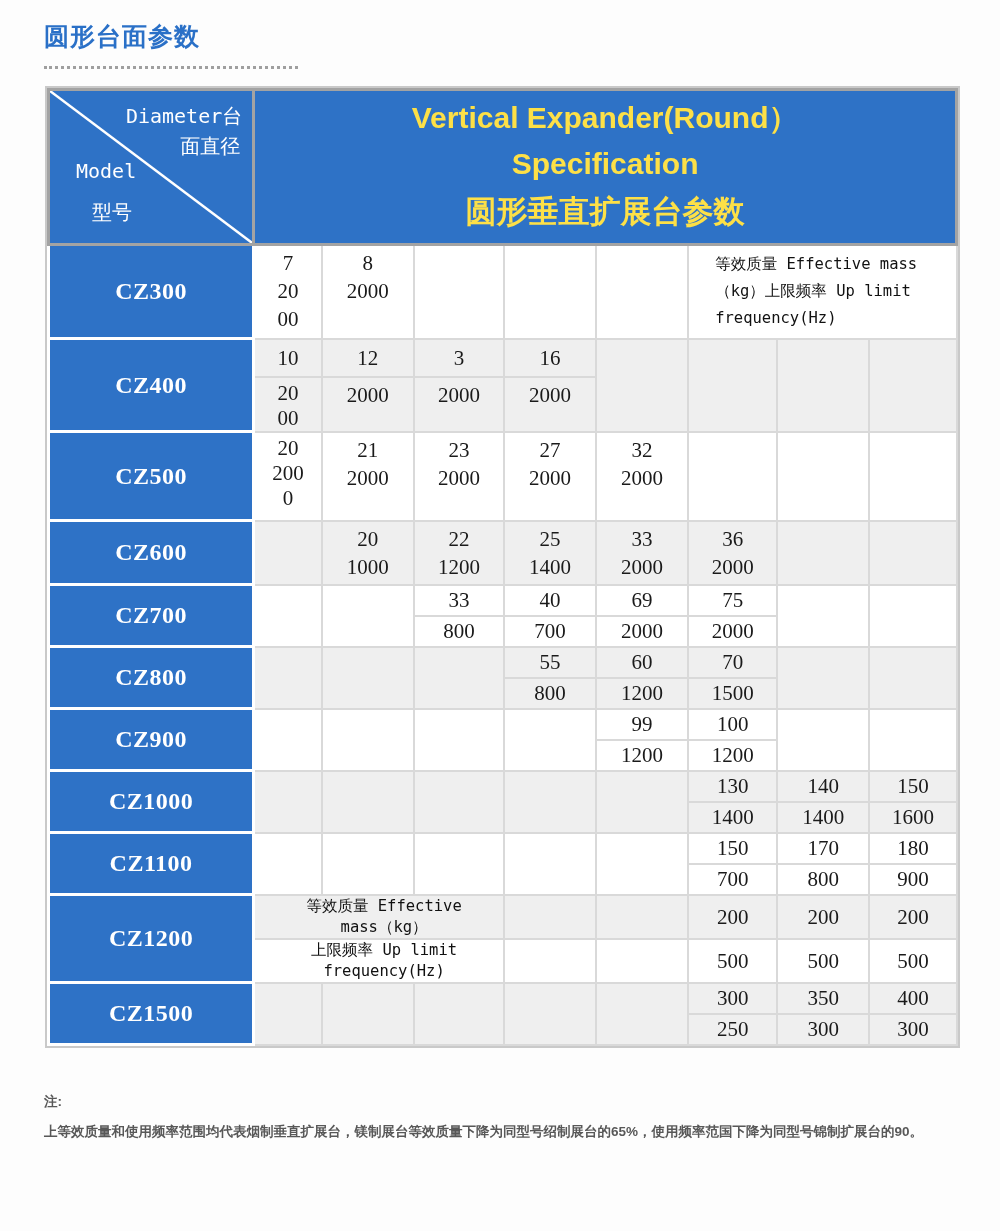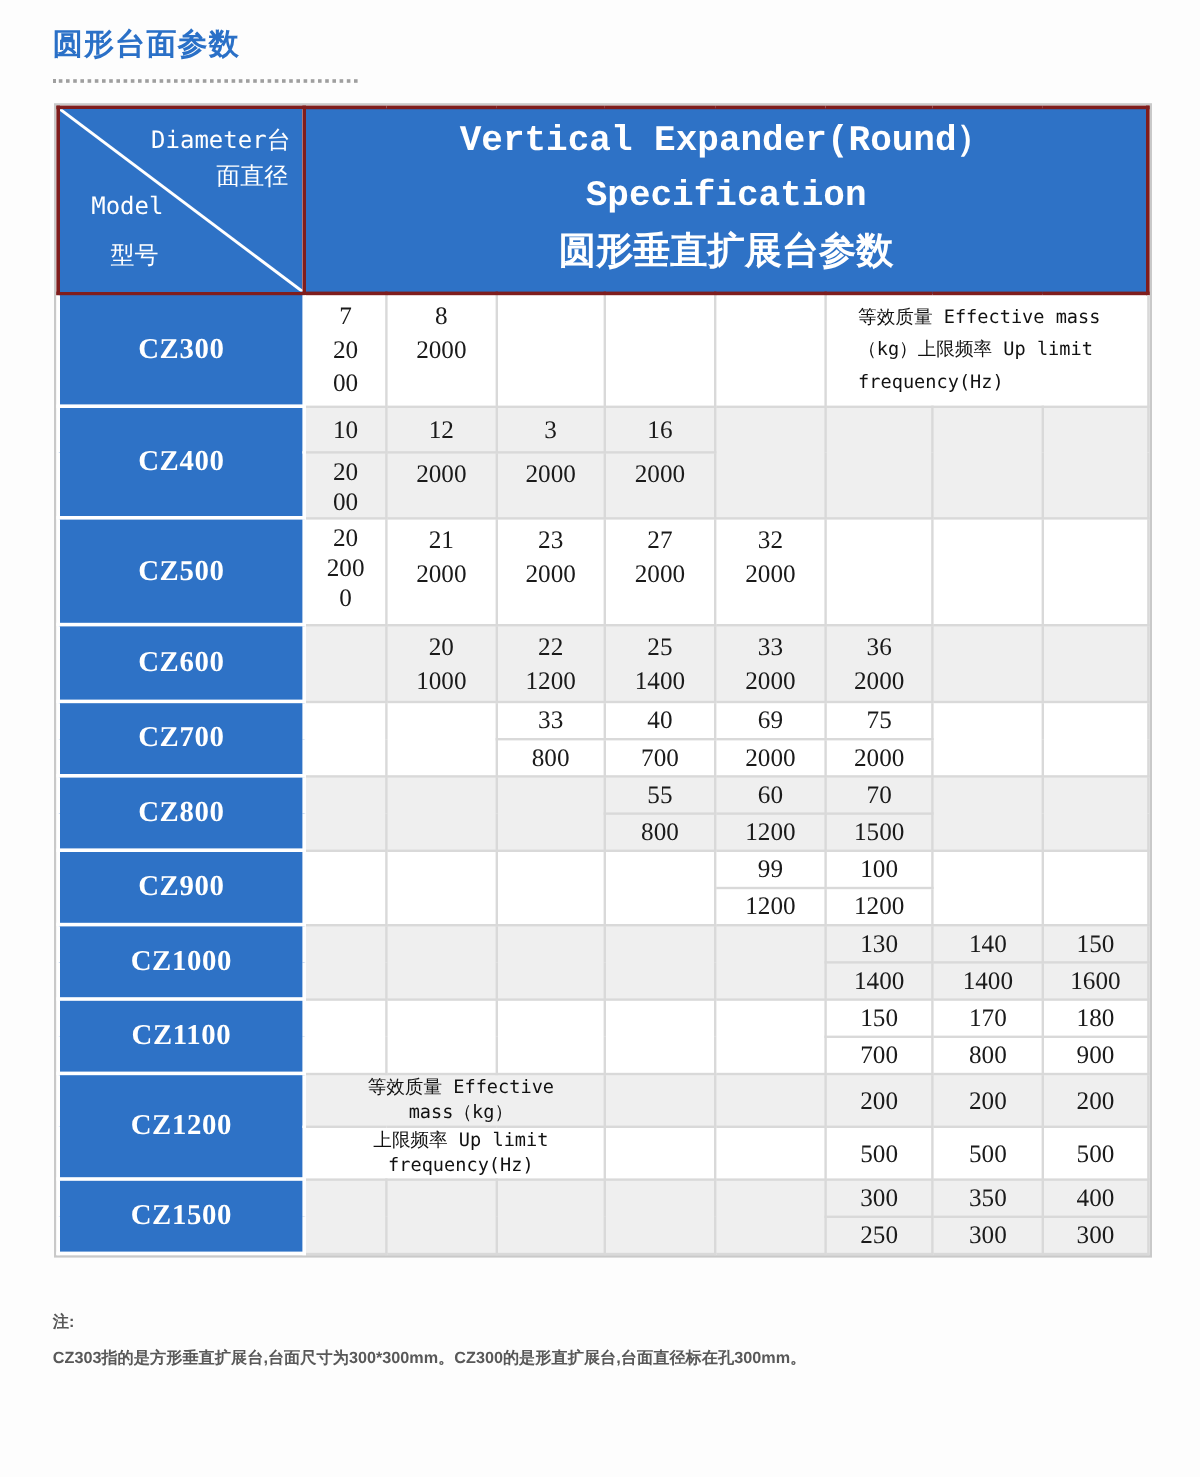--- a/index.html
+++ b/index.html
@@ -16,21 +16,21 @@
   .title-underline{
     position:absolute;left:44px;top:66px;width:254px;height:0;
     border-bottom:3px dotted #9f9f9f;
   }
   .table-wrap{
     position:absolute;left:45px;top:86px;width:911px;
     border:2px solid #c9c9c9;background:#fff;
   }
   table{border-collapse:collapse;table-layout:fixed;width:100%;}
   td{border:2px solid #d9d9d9;padding:0;vertical-align:middle;}
-  td.blue{background:#2e72c6;border:3px solid #7f1d1d;}
+  td.blue{background:#2e72c6;border:3px solid #a3a3a3;}
   .w{background:#ffffff;}
   .g{background:#efefef;}
   .num{
     font-family:"Liberation Serif","DejaVu Serif",serif;
     font-size:21px;line-height:28px;color:#1a1a1a;
     text-align:center;white-space:pre-line;
   }
   .vtop{vertical-align:top;padding-top:3px;}
   .tight{line-height:25px;}
   .model{
@@ -55,22 +55,22 @@
   .corner span{
     position:absolute;color:#fff;
     font-family:"DejaVu Sans Mono","Liberation Mono",monospace;
     font-size:20px;white-space:nowrap;
   }
   .c-d1{top:12px;right:10px;}
   .c-d2{top:42px;right:12px;}
   .c-m1{top:68px;left:26px;}
   .c-m2{top:108px;left:42px;}
   .mainhead{
-    color:#ffffff;text-align:center;
-    font-family:Liberation Mono, monospace;font-weight:bold;
+    color:#fde047;text-align:center;
+    font-family:Liberation Sans, sans-serif;font-weight:bold;
     padding-top:4px;vertical-align:top;
   }
   .mainhead .l1,.mainhead .l2{font-size:30px;line-height:46px;}
   .mainhead .l3{font-size:31px;line-height:50px;}
   .notes{
     position:absolute;left:44px;top:1093px;width:930px;
     font-family:"Liberation Sans",sans-serif;font-weight:bold;
     color:#585858;font-size:13.5px;line-height:17px;
   }
   .notes div{margin-bottom:13px;}
@@ -302,14 +302,14 @@
     <td class="num g">250</td>
     <td class="num g">300</td>
     <td class="num g">300</td>
   </tr>
 </tbody>
     </table>
 </div>
 
 <div class="notes">
   <div>注:</div>
-  <div>CZ303指的是方形垂直扩展台,台面尺寸为300*300mm。CZ300的是形直扩展台,台面直径标在孔300mm。</div>
+  <div>上等效质量和使用频率范围均代表烟制垂直扩展台，镁制展台等效质量下降为同型号绍制展台的65%，使用频率范国下降为同型号锦制扩展台的90。</div>
 </div>
 
 </body></html>

